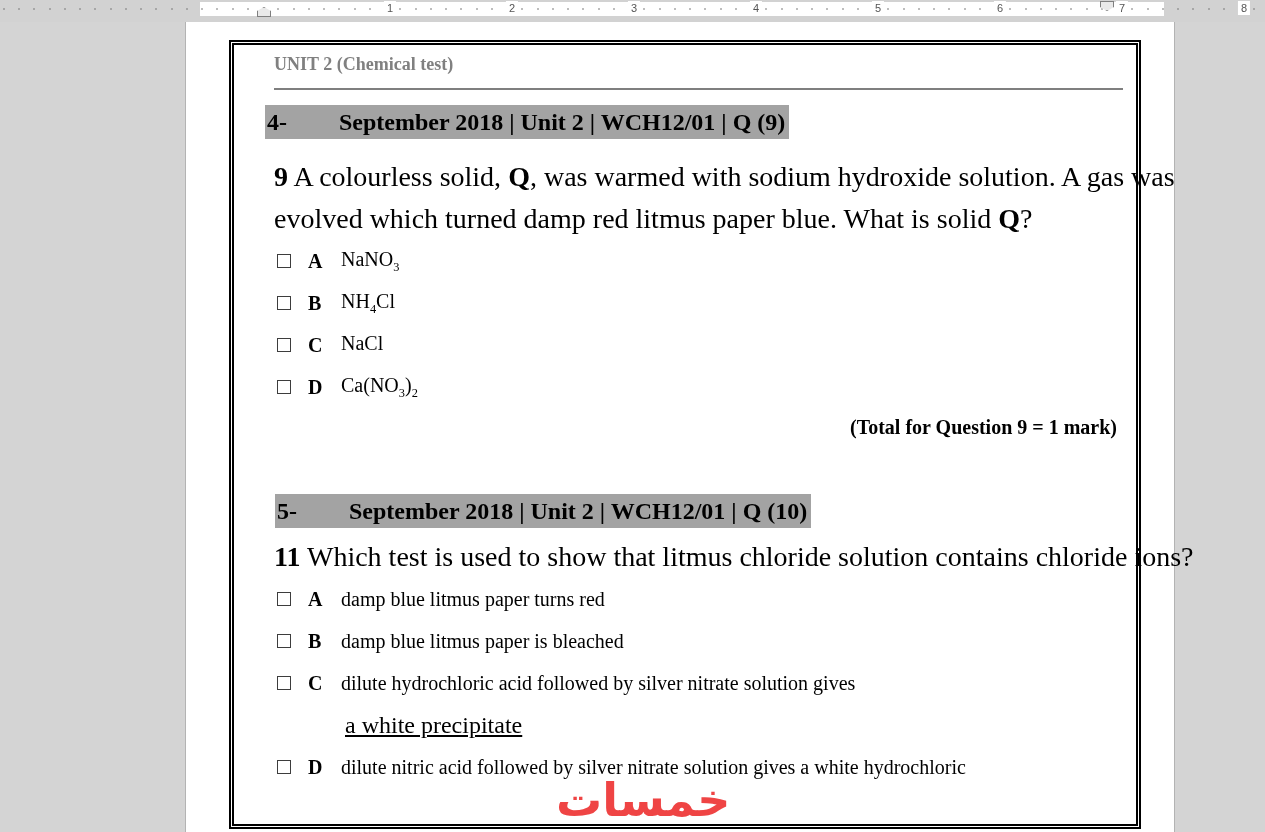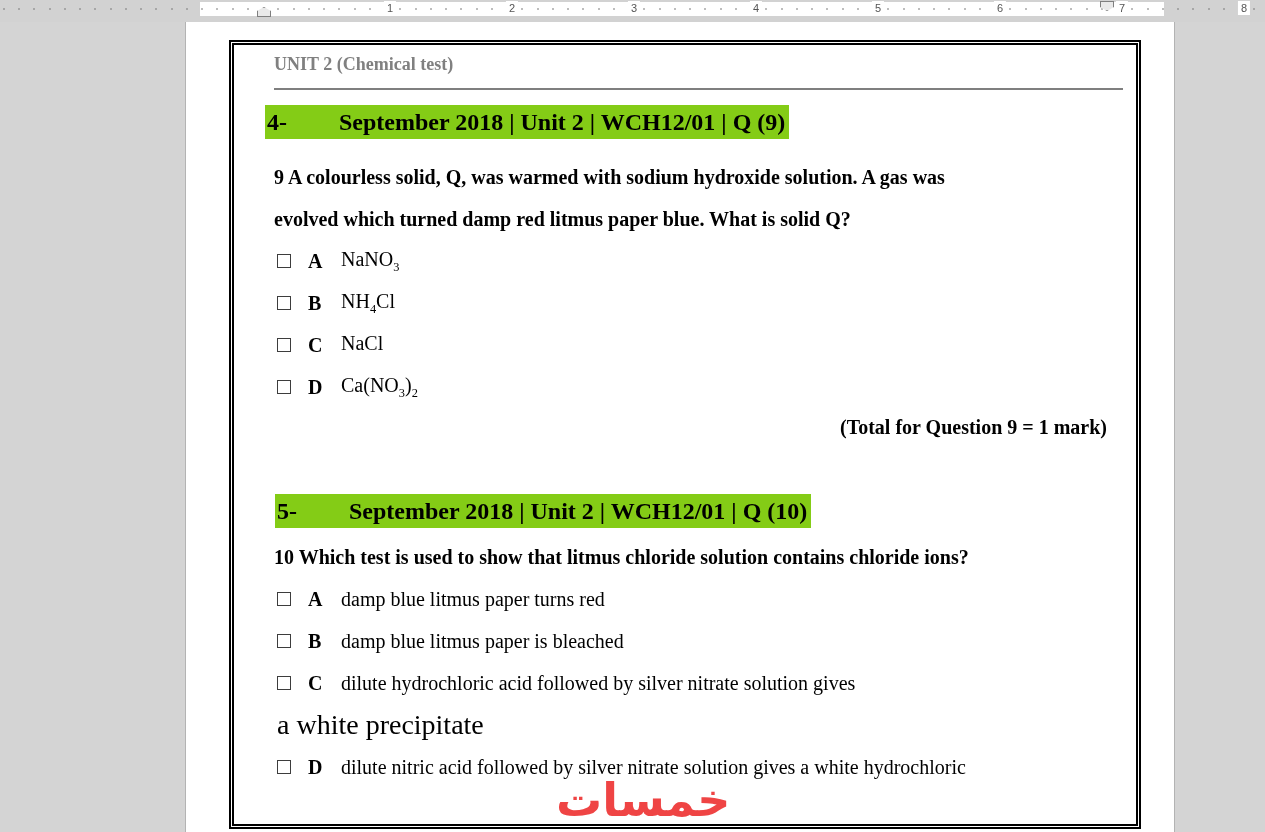--- a/index.html
+++ b/index.html
@@ -29,35 +29,35 @@
 
   .content-box { position:absolute; left:43px; top:18px; width:912px; height:789px;
                  border:5px double #000; background:#fff; }
   .content-inner { position:relative; z-index:1; }
 
   .doc-header { margin:9px 13px 0 40px; font-size:18px; font-weight:bold; color:#808080; line-height:21px; }
   .header-rule { border:none; border-top:2px solid #7f7f7f; margin:13px 13px 0 40px; }
 
   .q-heading { margin:15px 0 0 31px; font-size:24px; font-weight:bold; line-height:34px; white-space:nowrap; }
   .q-heading.second { margin-top:48px;margin-left:41px; }
-  .hl { background:#84cc16; display:inline-block; padding:0 4px 0 2px; }
+  .hl { background:#a3a3a3; display:inline-block; padding:0 4px 0 2px; }
   .h-tab { display:inline-block; width:52px; }
 
-  .q-text { margin:17px 13px 0 40px; font-size:20px; line-height:42px;font-weight:bold; }
+  .q-text { margin:17px 13px 0 40px; font-size:28px; line-height:42px; }
   .q-text.q10 { margin-top:8px; }
   .q-line { display:block; white-space:nowrap; }
 
   .opt-row { display:flex; align-items:center; margin-left:43px; height:42px; font-size:20px; white-space:nowrap; }
   .checkbox { width:14px; height:14px; border:1.5px solid #3d3d3d; background:#fff; flex:0 0 auto; margin-right:17px; }
   .opt-letter { display:inline-block; width:33px; font-weight:bold; flex:0 0 auto; }
   .opt-text { display:inline-block; }
   .opt-text sub { font-size:0.62em; }
-  .opt-cont { margin-left:43px; height:42px; line-height:42px; font-size:28px; white-space:nowrap; }
+  .opt-cont { margin-left:111px; height:42px; line-height:42px; font-size:24px; white-space:nowrap;text-decoration:underline; }
 
-  .total-line { text-align:right; margin-right:29px; font-size:20px; font-weight:bold; line-height:38px; }
+  .total-line { text-align:right; margin-right:19px; font-size:20px; font-weight:bold; line-height:38px; }
 
   .watermark { position:absolute; left:322px; top:728px; z-index:0;
                font-family:"DejaVu Sans",sans-serif; font-weight:bold; font-size:46px;
                color:#ef4444; direction:rtl; letter-spacing:1px; }
 </style>
 </head>
 <body>
 
 <div class="ruler-bar">
   <div class="ruler-strip"></div>
@@ -115,21 +115,21 @@
           </div>
         </div>
 
         <div class="total-line">(Total for Question 9 = 1 mark)</div>
 
         <div class="q-heading second">
           <span class="hl"><span class="h-num">5-</span><span class="h-tab"></span><span>September 2018 | Unit 2 | WCH12/01 | Q (10)</span></span>
         </div>
 
         <div class="q-text q10">
-          <span class="q-line"><b>10</b><span> Which test is used to show that litmus chloride solution contains chloride ions?</span></span>
+          <span class="q-line"><b>11</b><span> Which test is used to show that litmus chloride solution contains chloride ions?</span></span>
         </div>
 
         <div>
           <div class="opt-row">
             <span class="checkbox"></span>
             <span class="opt-letter">A</span>
             <span class="opt-text">damp blue litmus paper turns red</span>
           </div>
           <div class="opt-row">
             <span class="checkbox"></span>

